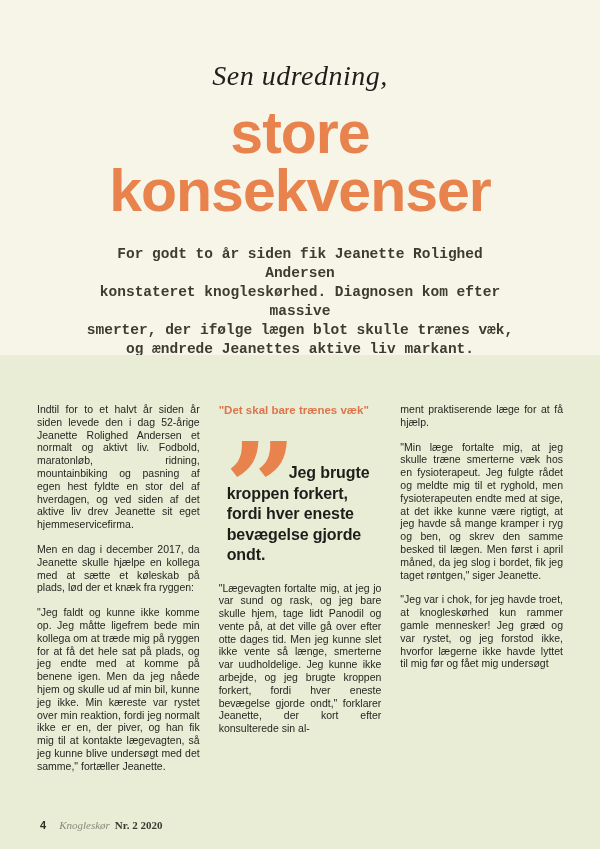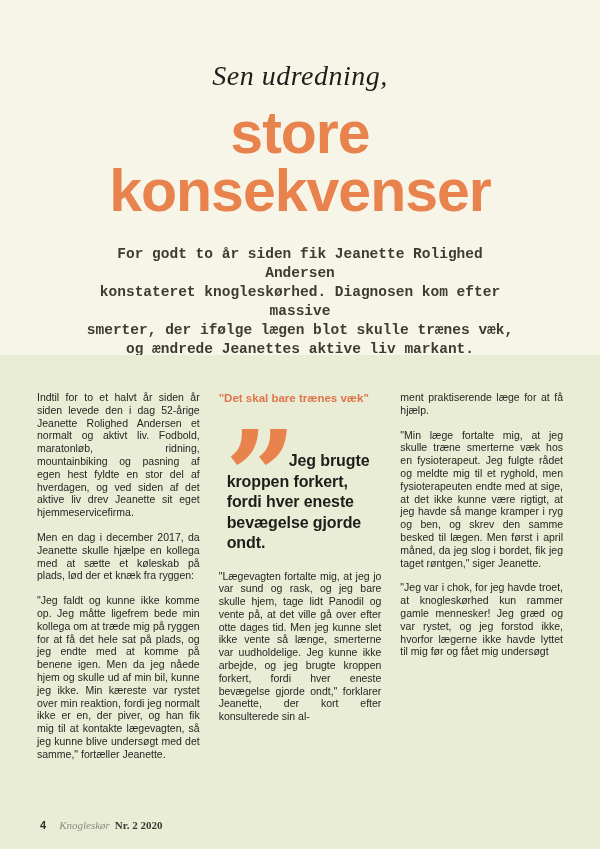--- a/index.html
+++ b/index.html
@@ -14,21 +14,21 @@
   .kicker{
     font-family:"Liberation Serif","DejaVu Serif",serif;
     font-style:italic;font-size:28px;line-height:44px;color:#1e1e1c;letter-spacing:.5px;
   }
   .headline{margin:6px 0 0;font-weight:700;font-size:59px;line-height:58px;color:#E8834E;letter-spacing:-1px;}
   .hl-line{display:block;}
   .lead{margin:25px auto 0;width:440px;font-size:14.5px;line-height:19px;font-weight:700;color:#3c3c31;font-family:Liberation Mono, monospace;}
   .lead-line{display:block;}
   
   .article-band{position:absolute;top:355px;left:0;right:0;bottom:0;background:#E9EDD6;}
-  .columns{display:flex;gap:19px;padding:36px 37px 0;}
+  .columns{display:flex;gap:19px;padding:48px 37px 0;}
   .col{flex:1;min-width:0;font-size:10.5px;line-height:12.8px;text-align:justify;color:#262621;}
   .col p{margin:0 0 12px;}
   .subhead{margin:0 0 3px;font-size:11.5px;line-height:14px;font-weight:700;color:#DE744A;text-align:left;}
   
   .pullquote{position:relative;margin:46px 0 16px;}
   .qmark{position:absolute;left:-2px;top:-36px;width:64px;height:54px;overflow:hidden;}
   .qmark-glyph{
     display:block;font-family:"DejaVu Serif","Liberation Serif",serif;
     font-weight:700;font-size:125px;line-height:125px;color:#E8834E;letter-spacing:-4px;
   }

